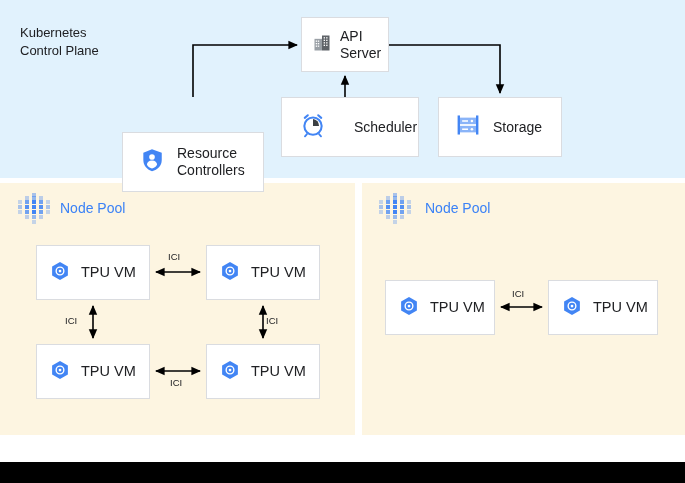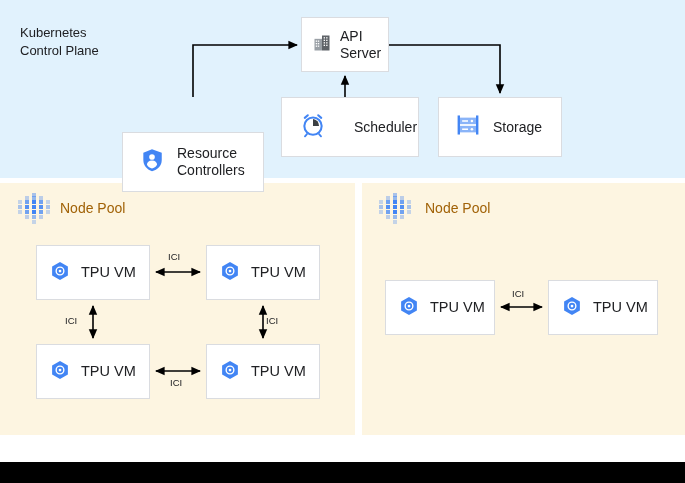--- a/index.html
+++ b/index.html
@@ -33,21 +33,21 @@
   #tpu-l2{left:206px;top:245px;}
   #tpu-l3{left:36px;top:344px;}
   #tpu-l4{left:206px;top:344px;}
   #tpu-r1{left:385px;top:280px;width:110px;}
   #tpu-r2{left:548px;top:280px;width:110px;}
   .tpu-box .lbl{font-size:14.5px;text-align:right;}
 
   
   .plane-title{position:absolute;left:20px;top:24px;width:150px;font-size:13px;
       line-height:1.35;white-space:pre-line;color:#202124;}
-  .pool-title{position:absolute;font-size:14px;color:#a16207;}
+  .pool-title{position:absolute;font-size:14px;color:#3b82f6;}
   #node-pool-left-title{left:60px;top:200px;}
   #node-pool-right-title{left:425px;top:200px;}
 
   
   .icon{flex:0 0 auto;display:block;}
   .pool-icon{position:absolute;}
   #node-pool-left-icon{left:14px;top:190px;}
   #node-pool-right-icon{left:375px;top:190px;}
 
   

